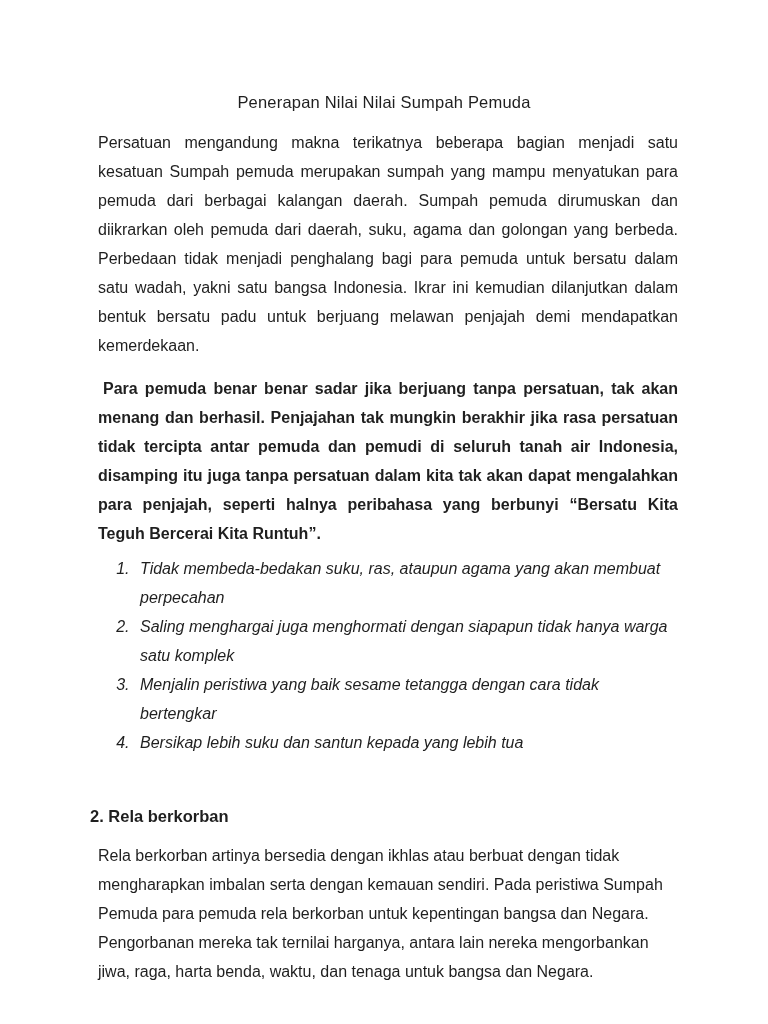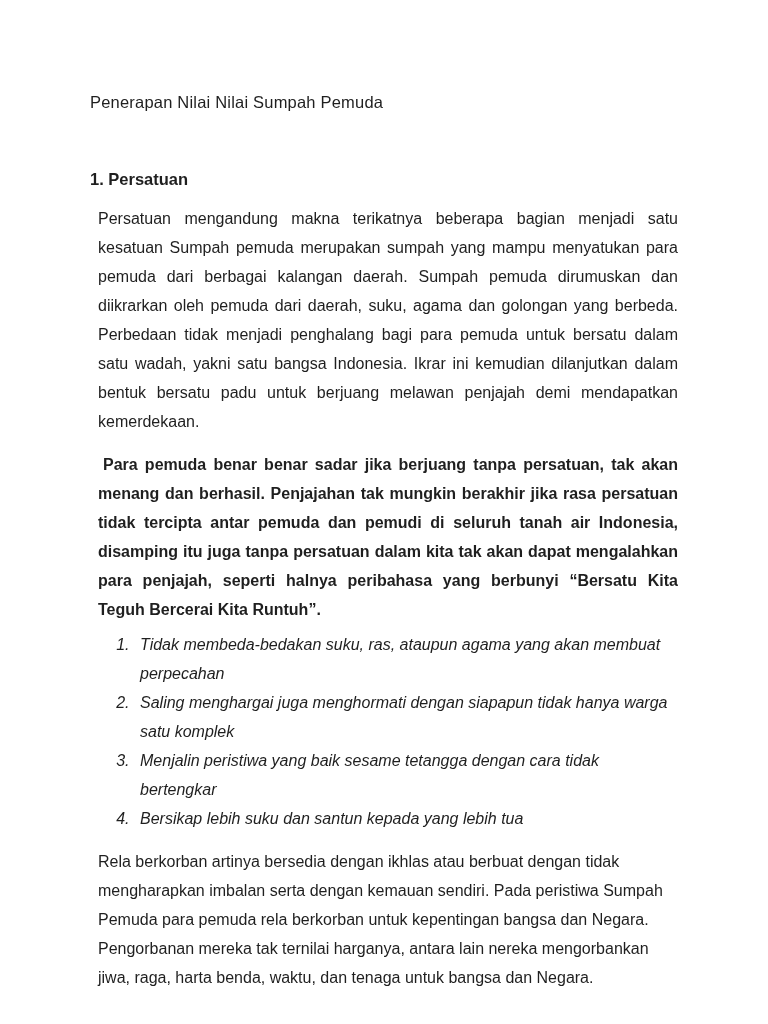--- a/index.html
+++ b/index.html
@@ -14,21 +14,21 @@
     height: 1024px;
     background: #ffffff;
     padding: 90px 90px 40px 90px;
     font-family: "Liberation Sans", sans-serif;
     color: #1f1f1f;
     font-size: 16px;
     overflow: hidden;
   }
   .doc-title {
     margin: 0;
-    text-align: left;
+    text-align: center;
     font-size: 16.5px;
     font-weight: 400;
     line-height: 24px;
     letter-spacing: 0.2px;
   }
   .section-heading {
     font-weight: 700;
     font-size: 16.5px;
     line-height: 22px;
     margin: 54px 0 0 0;
@@ -62,30 +62,30 @@
     font-style: italic;
   }
 </style>
 </head>
 <body>
 
 <div class="page">
 
   <h1 class="doc-title">Penerapan Nilai Nilai Sumpah Pemuda</h1>
 
-  <h2 class="section-heading">1. Persatuan</h2>
 
   <p class="body-par justified">Persatuan mengandung makna terikatnya beberapa bagian menjadi satu kesatuan Sumpah pemuda merupakan sumpah yang mampu menyatukan para pemuda dari berbagai kalangan daerah. Sumpah pemuda dirumuskan dan diikrarkan oleh pemuda dari daerah, suku, agama dan golongan yang berbeda. Perbedaan tidak menjadi penghalang bagi para pemuda untuk bersatu dalam satu wadah, yakni satu bangsa Indonesia. Ikrar ini kemudian dilanjutkan dalam bentuk bersatu padu untuk berjuang melawan penjajah demi mendapatkan kemerdekaan.</p>
 
   <p class="body-par justified indent-slight">Para pemuda benar benar sadar jika berjuang tanpa persatuan, tak akan menang dan berhasil. Penjajahan tak mungkin berakhir jika rasa persatuan tidak tercipta antar pemuda dan pemudi di seluruh tanah air Indonesia, disamping itu juga tanpa persatuan dalam kita tak akan dapat mengalahkan para penjajah, seperti halnya peribahasa yang berbunyi “Bersatu Kita Teguh Bercerai Kita Runtuh”.</p>
 
 
   <ol class="examples">
     <li>Tidak membeda-bedakan suku, ras, ataupun agama yang akan membuat perpecahan</li>
     <li>Saling menghargai juga menghormati dengan siapapun tidak hanya warga satu komplek</li>
     <li>Menjalin peristiwa yang baik sesame tetangga dengan cara tidak bertengkar</li>
     <li>Bersikap lebih suku dan santun kepada yang lebih tua</li>
   </ol>
 
+  <h2 class="section-heading second">2. Rela berkorban</h2>
 
   <p class="body-par">Rela berkorban artinya bersedia dengan ikhlas atau berbuat dengan tidak mengharapkan imbalan serta dengan kemauan sendiri. Pada peristiwa Sumpah Pemuda para pemuda rela berkorban untuk kepentingan bangsa dan Negara. Pengorbanan mereka tak ternilai harganya, antara lain nereka mengorbankan jiwa, raga, harta benda, waktu, dan tenaga untuk bangsa dan Negara.</p>
 
 </div>
 
 </body></html>

